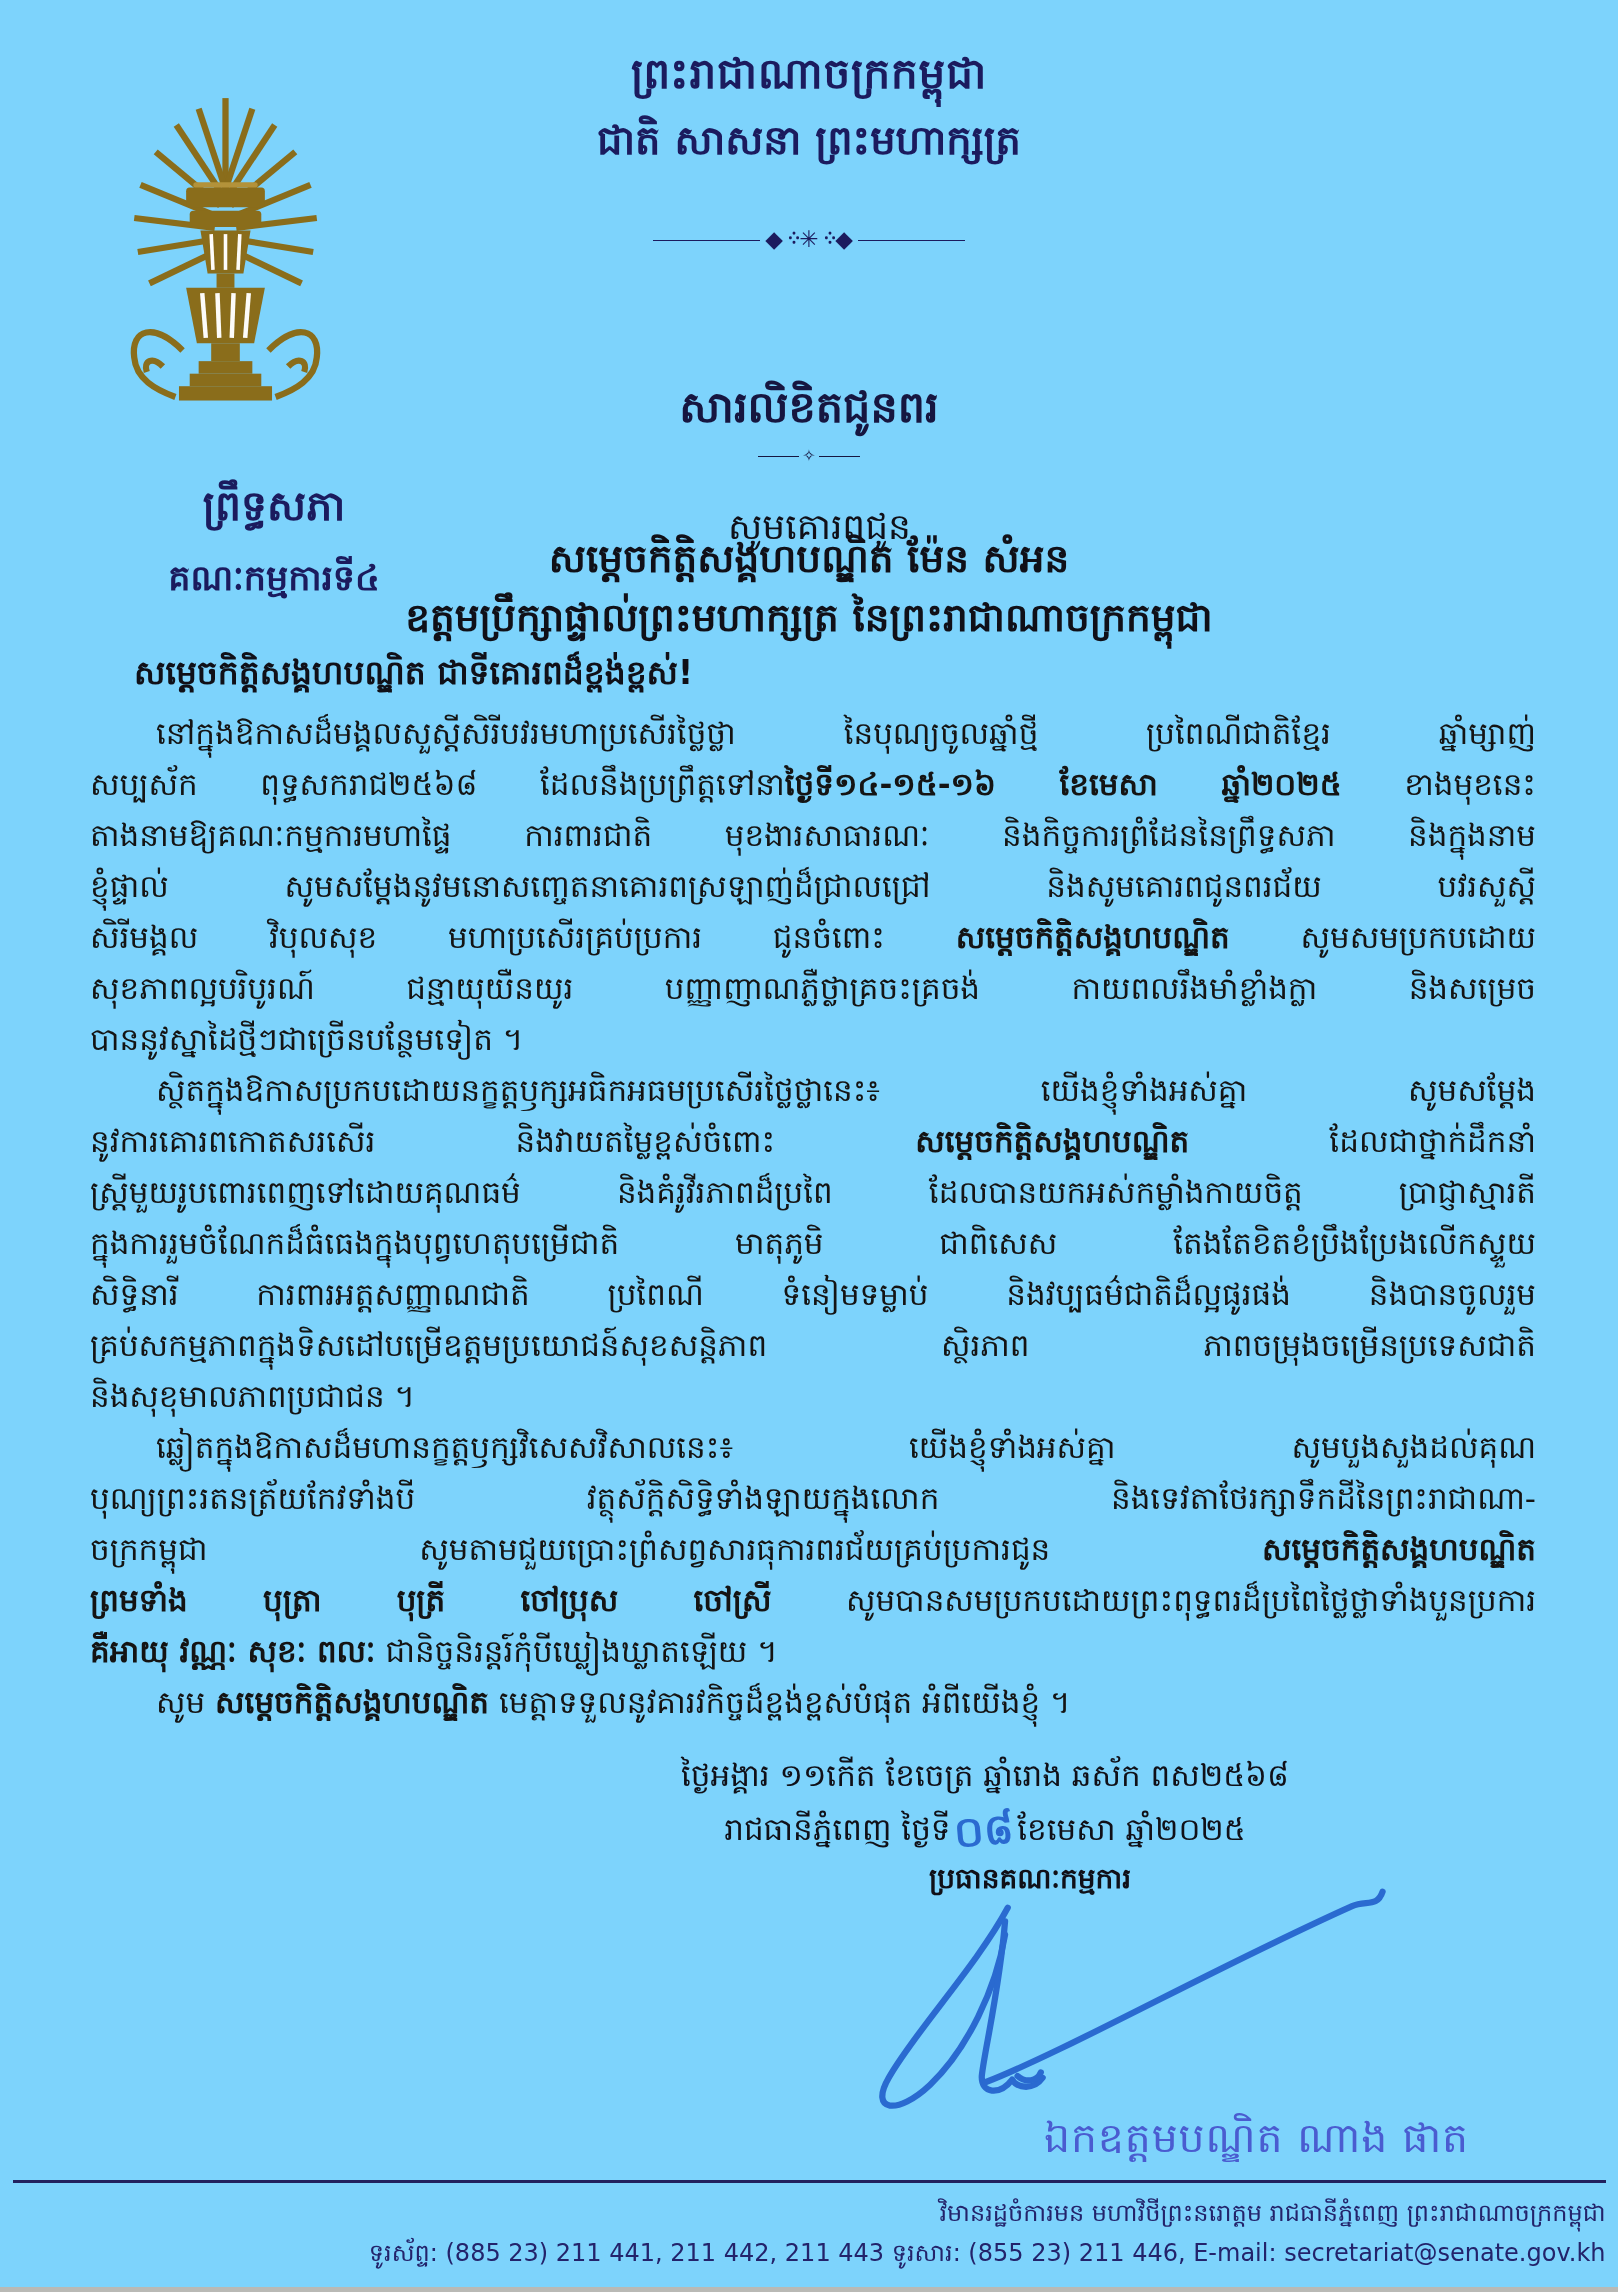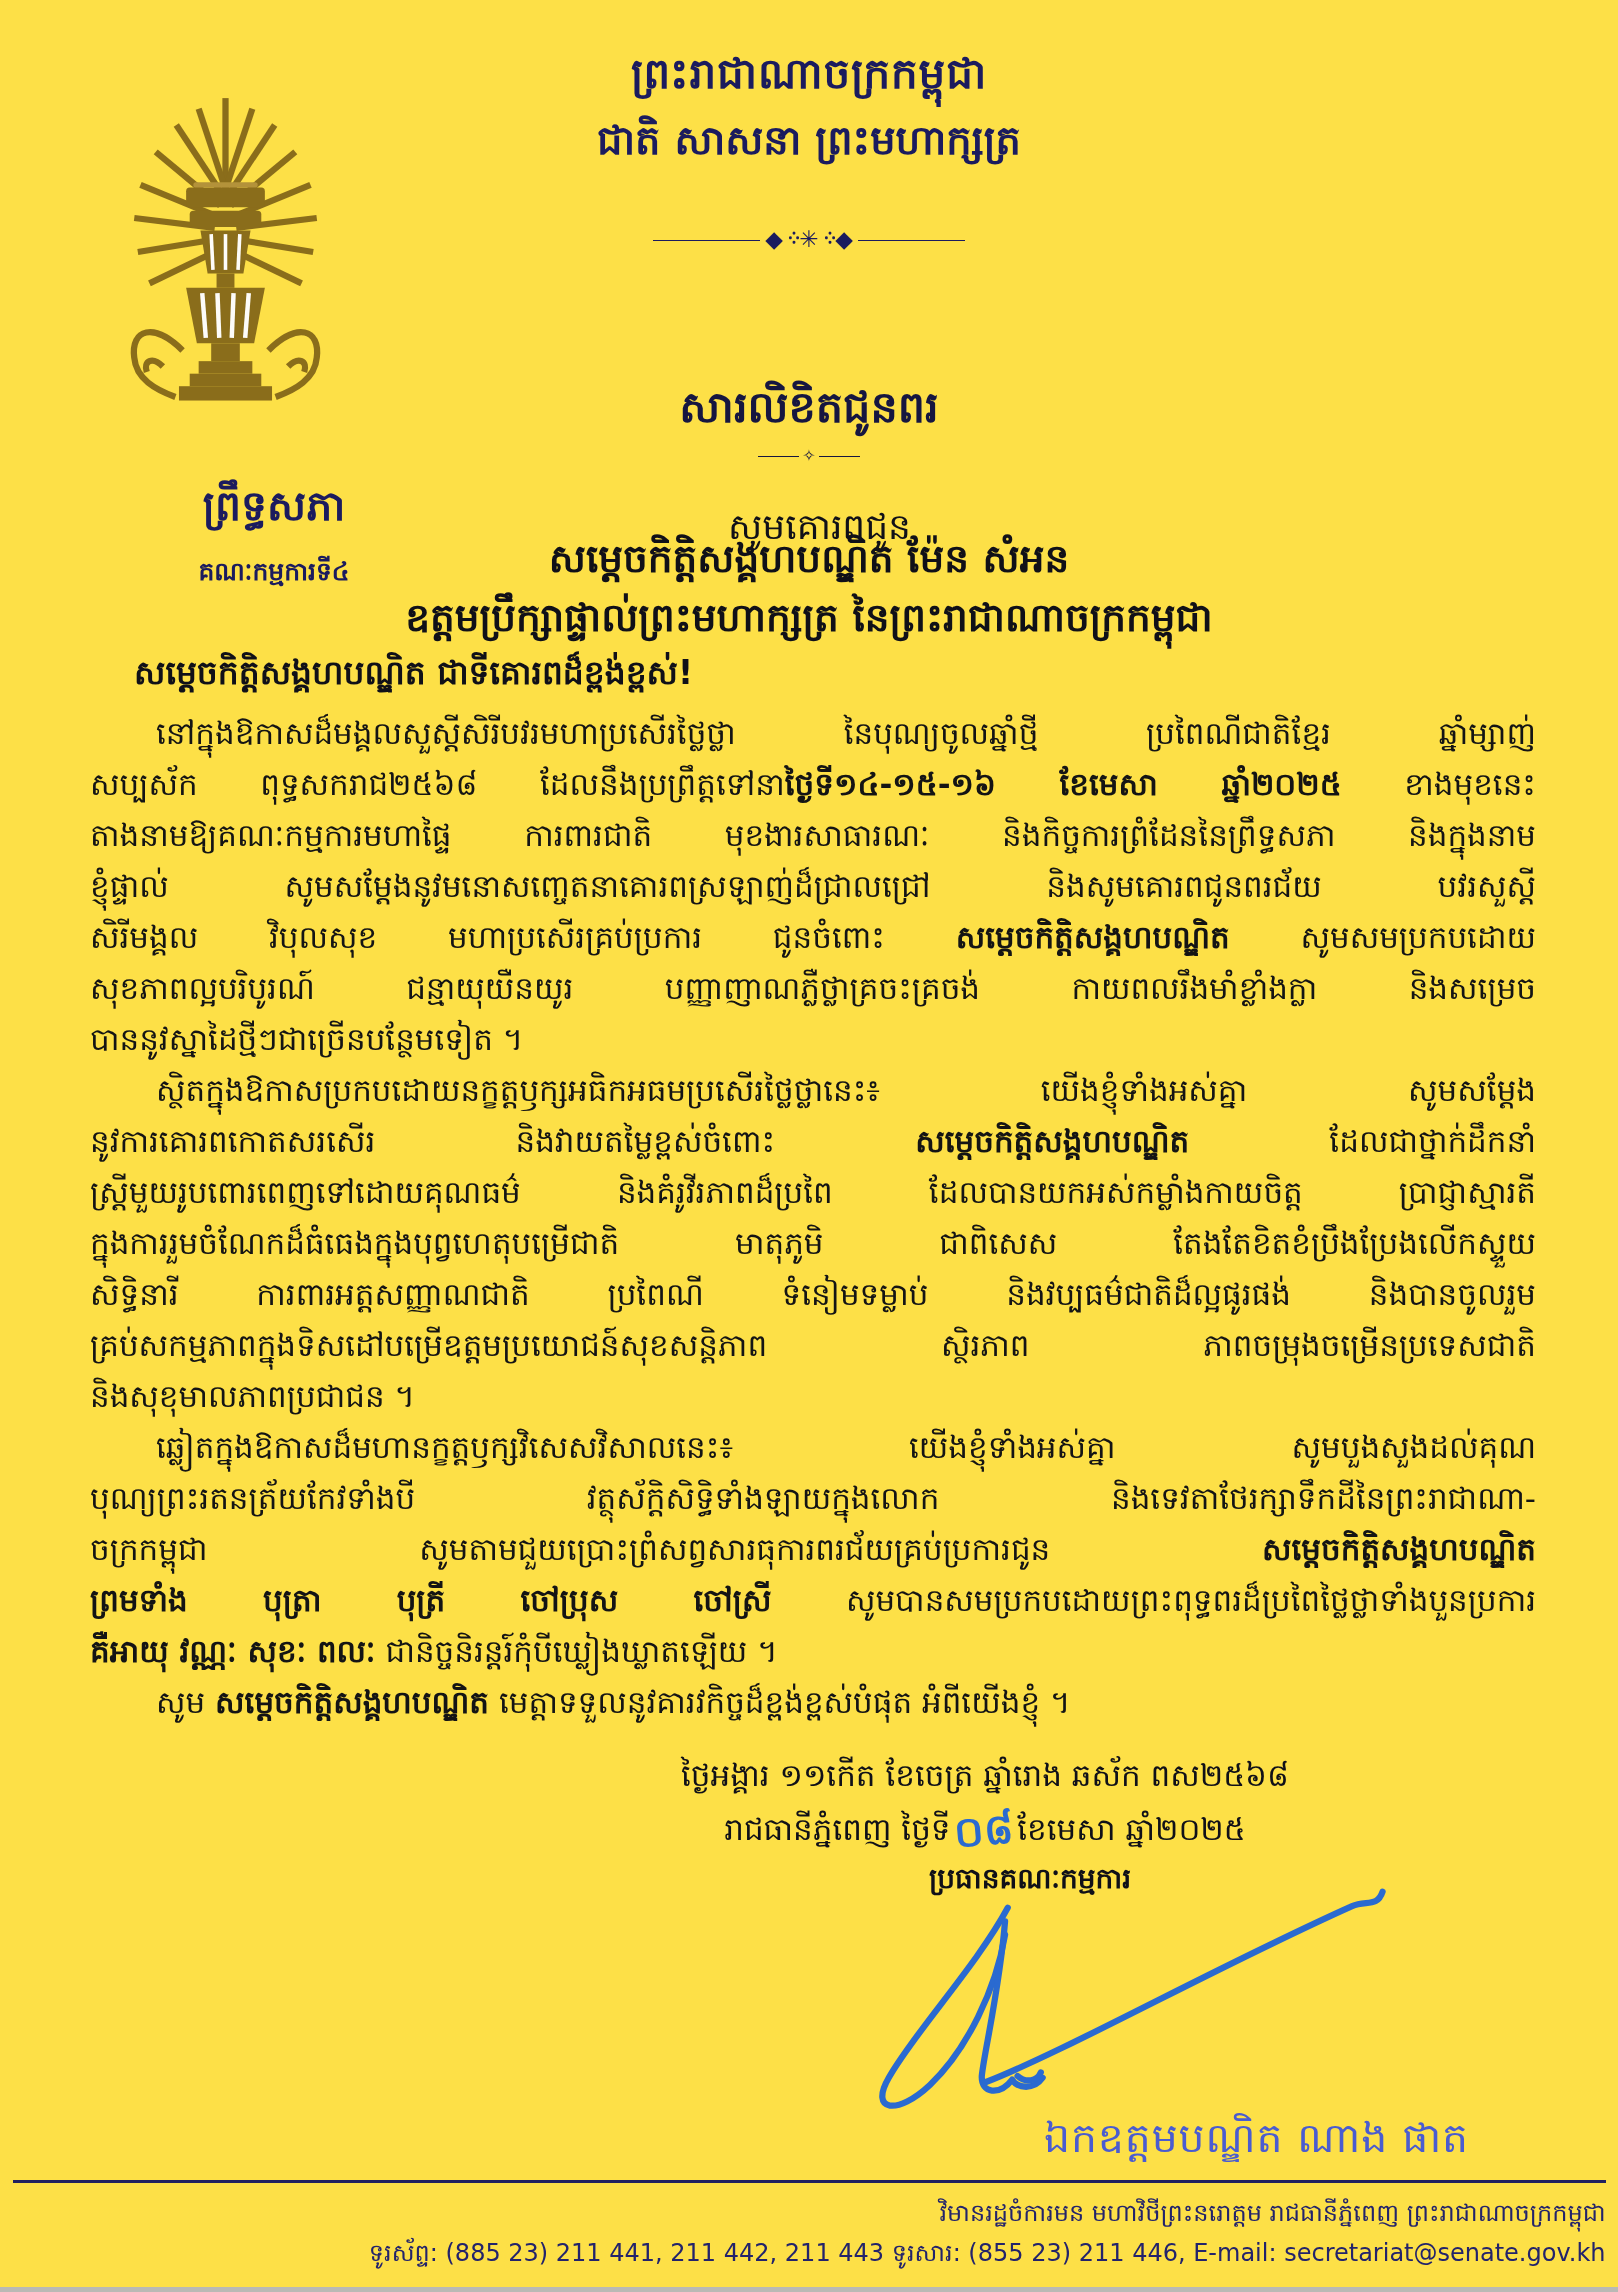--- a/index.html
+++ b/index.html
@@ -8,37 +8,37 @@
     --sig-blue:#2a6ad0;
     --name-blue:#4a5cd0;
     --gold:#8a6d1b;
     --gold2:#b3923a;
   }
   *{margin:0;padding:0;box-sizing:border-box;}
   html,body{background:#e8e8e6;}
   .page{
     position:relative;
     width:1618px;height:2293px;
-    background:#fde047;
+    background:#7dd3fc;
     font-family:"DejaVu Sans",sans-serif;
     color:var(--ink);
     overflow:hidden;
   }
   .centered{position:absolute;left:0;width:100%;text-align:center;}
   
   .kingdom{top:47px;font-size:42px;font-weight:bold;color:var(--navy);letter-spacing:0.9px;}
   .motto{top:115px;font-size:40px;font-weight:bold;color:var(--navy);}
   .ornament{top:213px;font-size:23px;color:var(--navy);letter-spacing:1.8px;}
   .ornament .bar{display:inline-block;width:107px;height:0;border-top:1.8px solid var(--navy);vertical-align:middle;margin:0 5.4px;}
   
   .emblem{position:absolute;left:100px;top:82px;width:251px;height:340px;}
   
   .left-labels{position:absolute;left:86px;top:480px;width:376px;text-align:center;color:var(--navy);font-weight:bold;}
   .left-labels .l1{font-size:41px;}
-  .left-labels .l2{font-size:25px;margin-top:16px;}
+  .left-labels .l2{font-size:35px;margin-top:16px;}
   
   .doc-title{top:380px;font-size:43px;font-weight:bold;color:#161640;}
   .mini-orn{top:446px;font-size:16px;color:#161640;}
   .mini-orn .bar{display:inline-block;width:41px;height:0;border-top:1.8px solid #161640;vertical-align:middle;margin:0 3.6px;}
   .salute{top:504px;font-size:36px;font-weight:normal;color:#101018;padding-left:21px;}
   .recipient{top:534px;font-size:39px;font-weight:bold;color:#101018;}
   .recipient-title{top:593px;font-size:39px;font-weight:bold;color:#101018;}
   .opening{position:absolute;left:134px;top:652px;font-size:33px;font-weight:bold;color:#101018;}
   
   .body{position:absolute;left:90px;right:82px;top:708px;}

